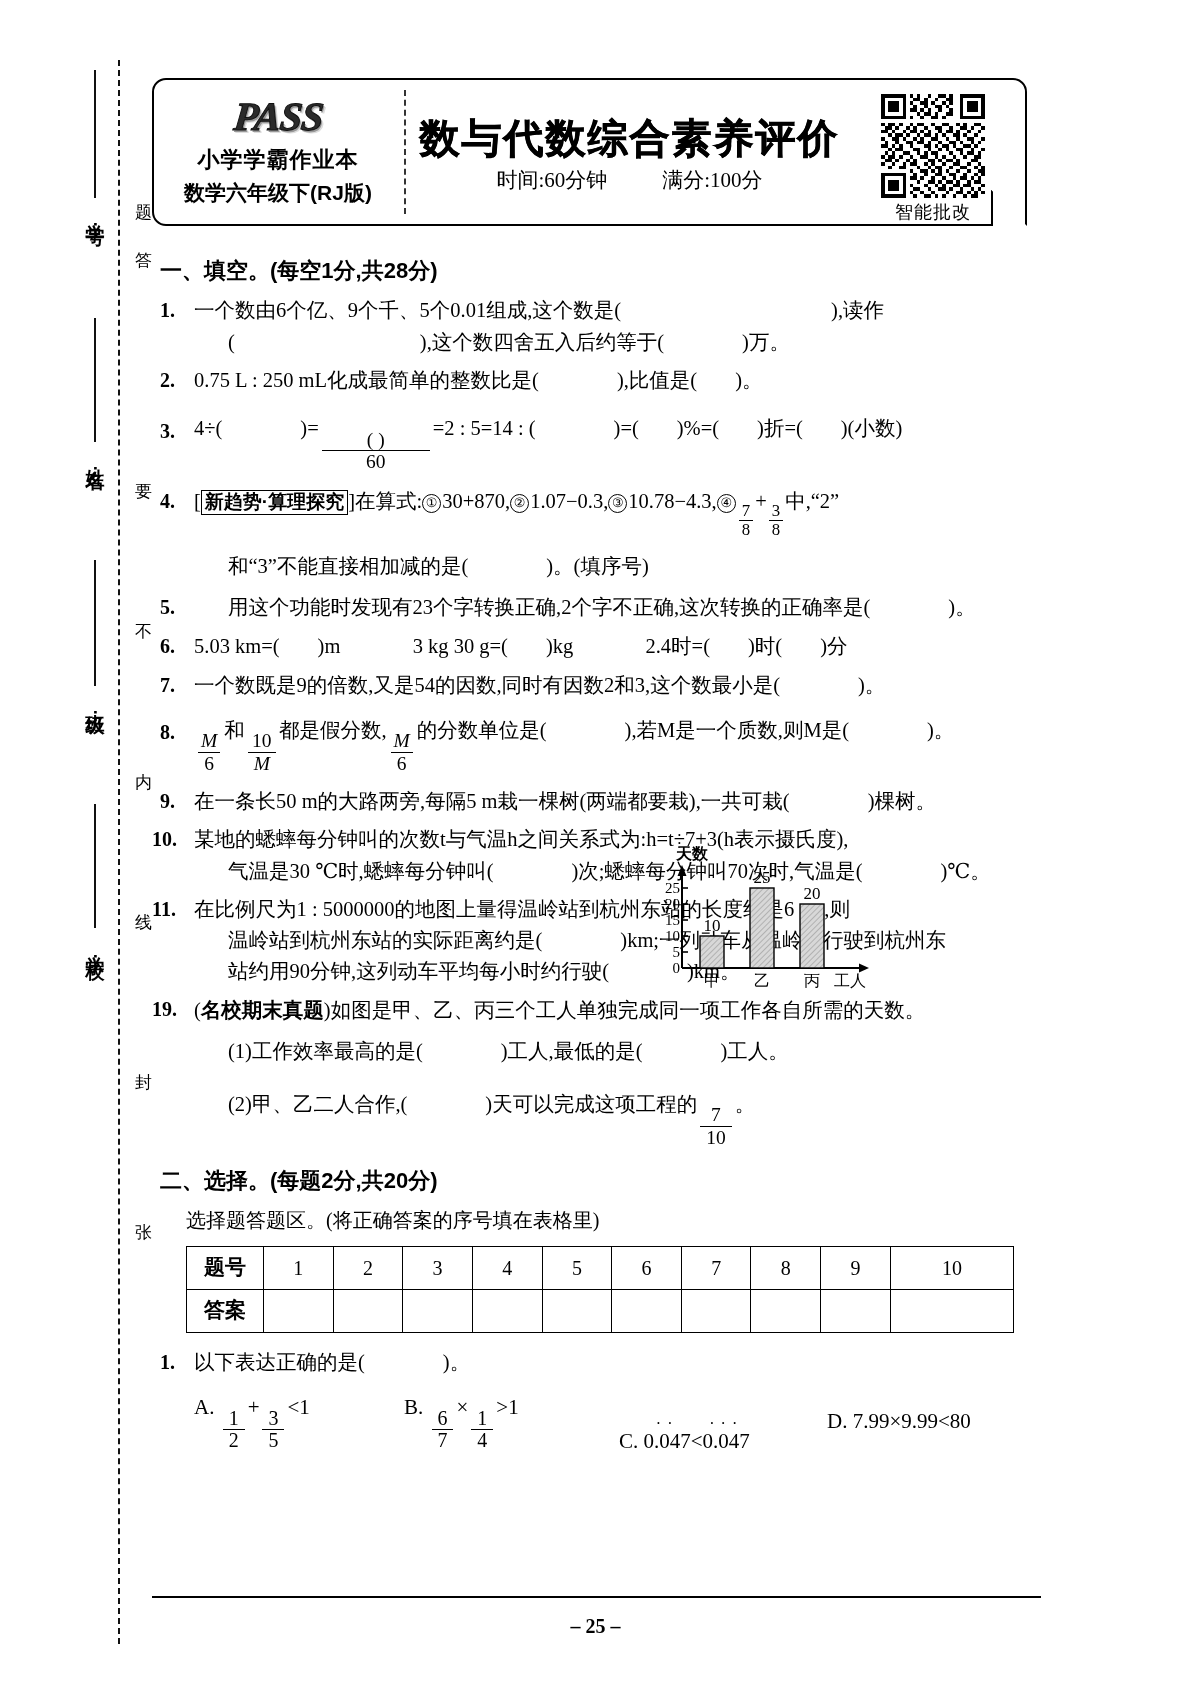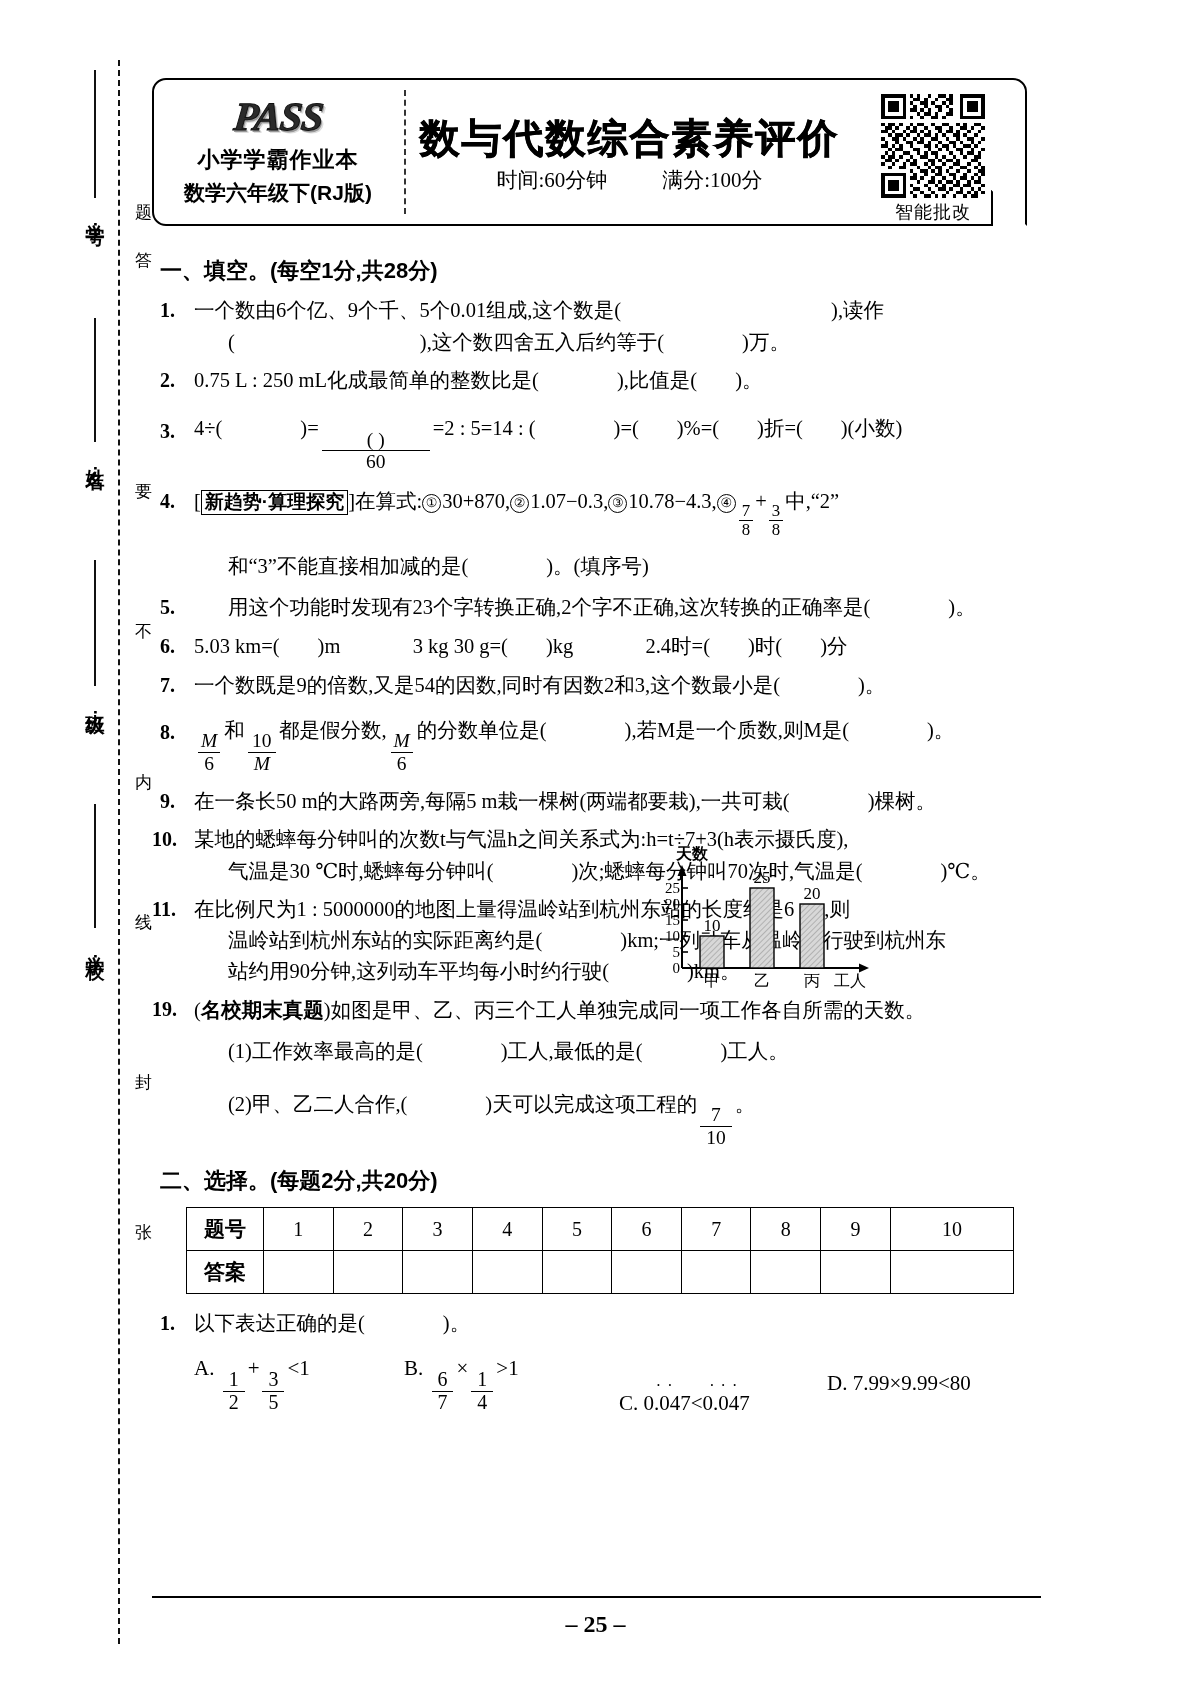--- a/index.html
+++ b/index.html
@@ -180,21 +180,21 @@
   .ch-b{width:215px;}
   .ch-c{width:208px;}
   .dots{position:relative;display:inline-block;margin-top:40px;}
   .dots:before{
     content:"··";position:absolute;left:50%;transform:translateX(-50%);
     top:-14px;font-size:16px;letter-spacing:6px;
   }
   .dots3:before{content:"···";}
   .pagenum{
     position:absolute;left:0;right:0;bottom:46px;text-align:center;
-    font-size:24px;font-weight:bold;font-family:"Liberation Serif",serif;
+    font-size:20px;font-weight:bold;font-family:"Liberation Serif",serif;
   }
   .botline{
     position:absolute;left:152px;right:150px;bottom:86px;height:0;
     border-top:2.5px solid #000;
   }
 </style>
 </head>
 <body>
 
 <div class="side-dash"></div>
@@ -587,20 +587,21 @@
     </div>
     <div class="ind" style="margin-top:16px;line-height:2.0;">
       <span>(2)甲、乙二人合作,(</span><span class="blank-m"></span><span>)天可以完成这项工程的</span><span class="fracbig">
           <span class="num">7</span>
           <span class="den">10</span>
         </span><span>。</span>
     </div>
   </div>
 
   <div class="sec-title" style="margin-top:16px;">二、选择。(每题2分,共20分)</div>
+  <div style="padding-left:26px;font-size:20px;">选择题答题区。(将正确答案的序号填在表格里)</div>
 
   <table class="anstable" style="margin-left:26px;">
     <tbody>
         <tr>
       <td class="hd">题号</td>
       <td>1</td>
       <td>2</td>
       <td>3</td>
       <td>4</td>
       <td>5</td>

